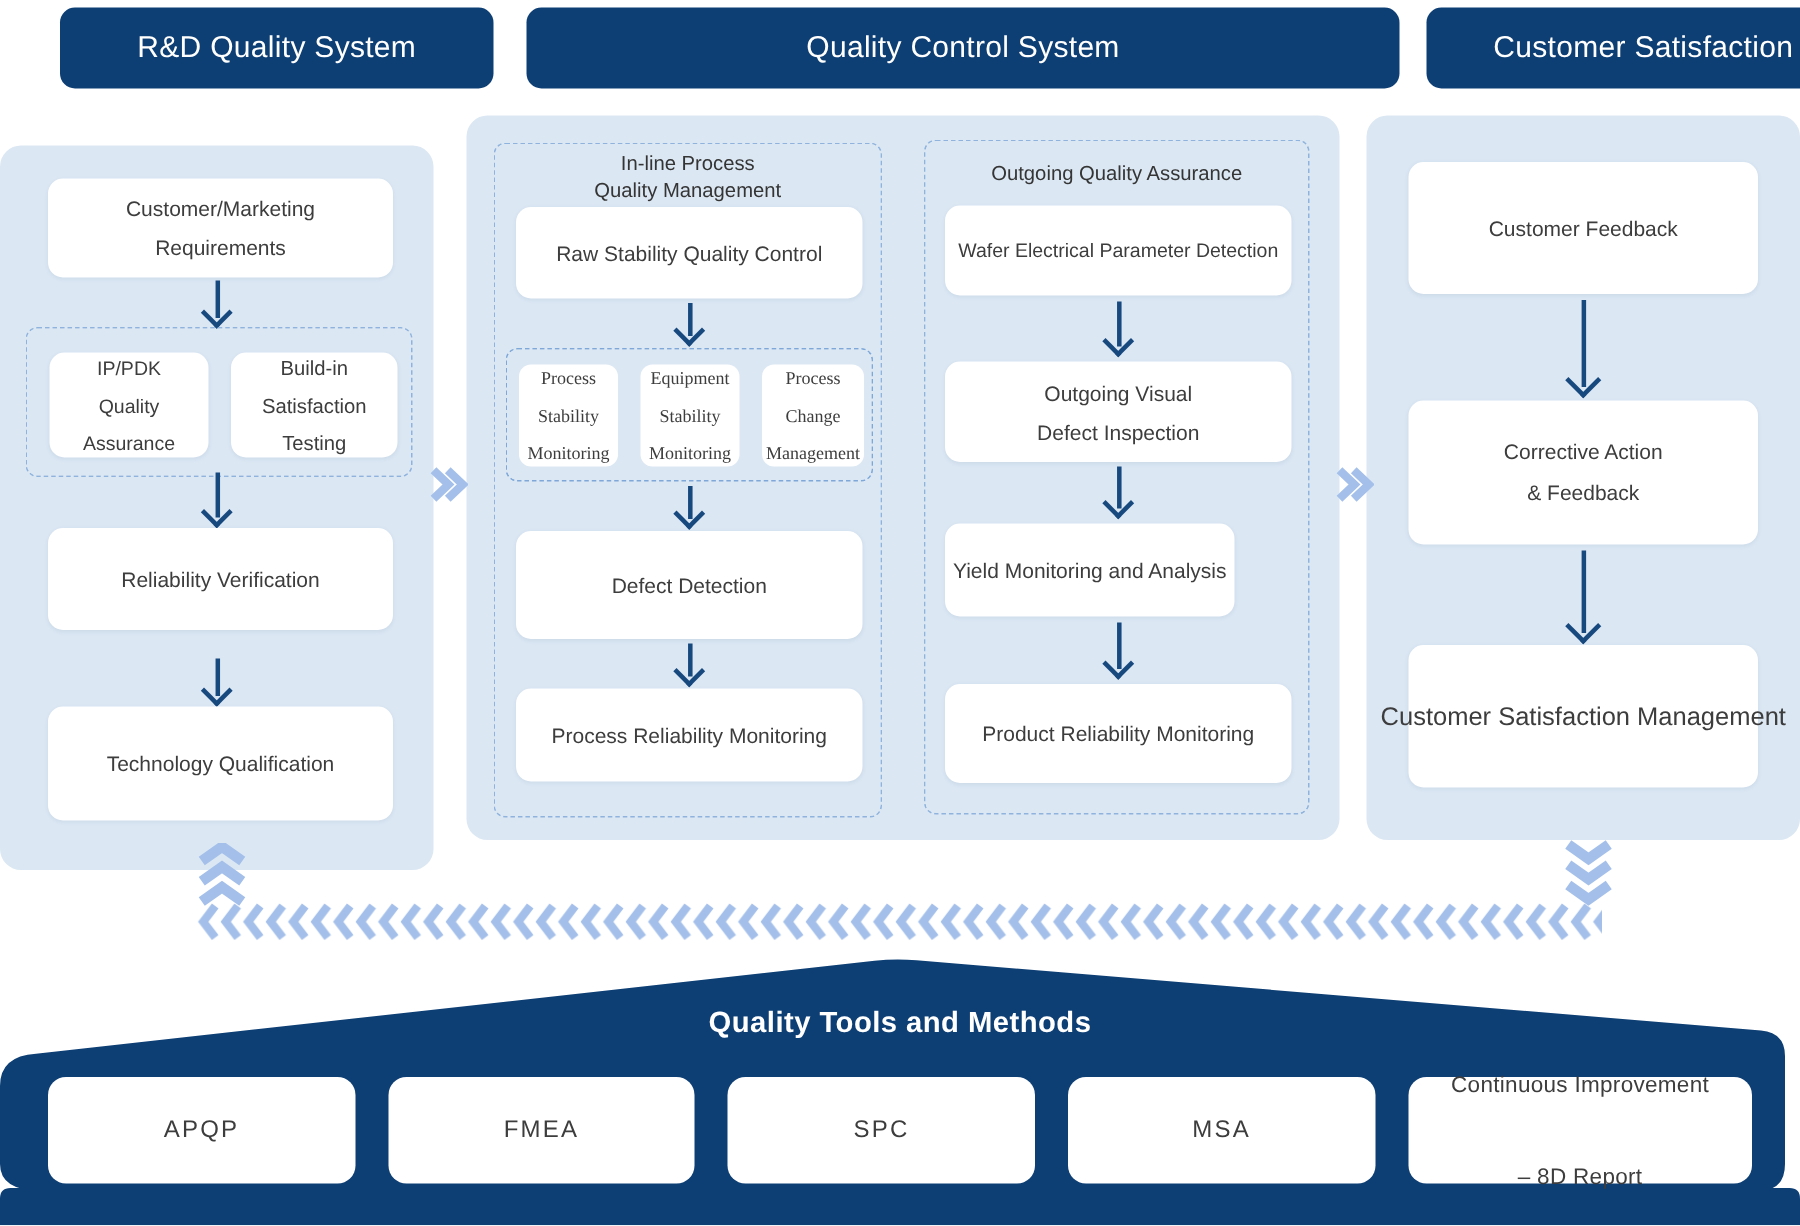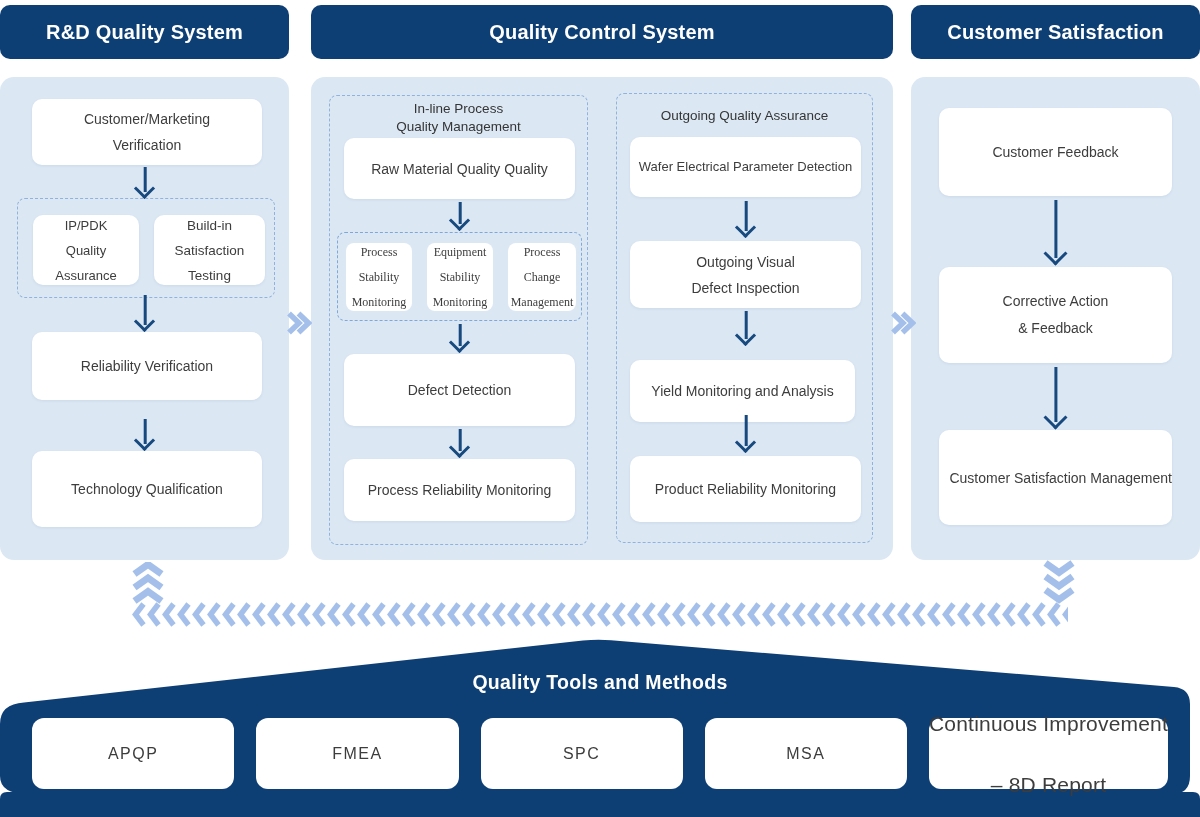--- a/index.html
+++ b/index.html
@@ -11,21 +11,21 @@
     --dash-inner:#7fa8d9;
     --txt:#3d3d3d;
   }
   *{margin:0;padding:0;box-sizing:border-box;}
   html,body{background:#fff;}
   body{font-family:"Liberation Sans","DejaVu Sans",sans-serif;color:var(--txt);}
   #stage{position:relative;width:1200px;height:817px;background:#ffffff;overflow:hidden;}
 
   
   .hdr{position:absolute;top:5px;height:54px;background:var(--navy);border-radius:10px;
-       display:flex;align-items:center;justify-content:center;color:#fff;font-weight:700;font-size:20px;letter-spacing:.2px;}
+       display:flex;align-items:center;justify-content:center;color:#fff;font-weight:400;font-size:20px;letter-spacing:.2px;margin-left:40px;}
 
   
   .panel{position:absolute;top:77px;height:483px;background:var(--panel);border-radius:14px;}
 
   
   .wbox{position:absolute;background:#fff;border-radius:10px;box-shadow:0 1px 3px rgba(20,60,110,.08);
         display:flex;flex-direction:column;align-items:center;justify-content:center;
         text-align:center;font-size:14px;color:var(--txt);}
   .wbox .l{line-height:26px;white-space:nowrap;}
 
@@ -41,21 +41,21 @@
               border-left:3px solid var(--arrow);border-bottom:3px solid var(--arrow);transform:rotate(-45deg);}
   .arr.big::before{width:3.2px;}
   .arr.big::after{width:14px;height:14px;border-left-width:3.6px;border-bottom-width:3.6px;left:calc(50% - 9.5px);}
 
   
   .tools-title{position:absolute;left:0;top:671px;width:1200px;text-align:center;color:#fff;
                font-weight:700;font-size:19.5px;letter-spacing:.3px;}
   .tools-row{position:absolute;left:32px;top:718px;width:1136px;height:71px;display:flex;gap:22px;}
   .tool{flex:1;background:#fff;border-radius:12px;display:flex;flex-direction:column;align-items:center;justify-content:center;
         font-size:16px;letter-spacing:1.5px;color:#3d3d3d;}
-  .tool.wide{flex:1.12;font-size:21px;letter-spacing:.2px;gap:36px;}
+  .tool.wide{flex:1.12;font-size:15px;letter-spacing:.2px;gap:36px;}
   .tool .l{line-height:25px;white-space:nowrap;}
 
   .mini{position:absolute;top:10px;height:68px;background:#fff;border-radius:8px;
         display:flex;flex-direction:column;align-items:center;justify-content:center;font-size:12px;font-family:Liberation Serif, serif;}
   .mini .l{line-height:25px;white-space:nowrap;}
 
   svg{display:block;}
   .abs{position:absolute;}
   .nowrap{white-space:nowrap;}
 </style>
@@ -67,24 +67,24 @@
   <div class="hdr" style="left:0;width:289px;">
     <span>R&amp;D Quality System</span>
   </div>
   <div class="hdr" style="left:311px;width:582px;">
     <span>Quality Control System</span>
   </div>
   <div class="hdr" style="left:911px;width:289px;">
     <span>Customer Satisfaction</span>
   </div>
 
-  <div class="panel" style="left:0;width:289px;">
+  <div class="panel" style="left:0;width:289px;margin-top:20px;">
     <div class="wbox" style="left:32px;top:22px;width:230px;height:66px;">
       <div class="l">Customer/Marketing</div>
-      <div class="l">Verification</div>
+      <div class="l">Requirements</div>
     </div>
     <div class="arr" style="left:136px;top:90px;height:31px;"></div>
 
     <div class="dashed" style="left:17px;top:121px;width:258px;height:100px;">
       <div class="wbox" style="left:15px;top:16px;width:106px;height:70px;font-size:13px;">
         <div class="l" style="line-height:25px;">IP/PDK</div>
         <div class="l" style="line-height:25px;">Quality</div>
         <div class="l" style="line-height:25px;">Assurance</div>
       </div>
       <div class="wbox" style="left:136px;top:16px;width:111px;height:70px;font-size:13.5px;">
@@ -106,21 +106,21 @@
   </div>
 
   <div class="panel" style="left:311px;width:582px;">
 
     <div class="dashed" style="left:18px;top:18px;width:259px;height:450px;">
       <div class="subtitle" style="top:4px;">
         <div>In-line Process</div>
         <div>Quality Management</div>
       </div>
       <div class="wbox" style="left:14px;top:42px;width:231px;height:61px;">
-        <div class="l nowrap">Raw Material Quality Quality</div>
+        <div class="l nowrap">Raw Stability Quality Control</div>
       </div>
       <div class="arr" style="left:121px;top:106px;height:28px;"></div>
 
       <div class="dashed inner" style="left:7px;top:136px;width:245px;height:89px;">
         <div class="mini" style="left:8px;width:66px;">
           <div class="l">Process</div>
           <div class="l">Stability</div>
           <div class="l">Monitoring</div>
         </div>
         <div class="mini" style="left:89px;width:66px;">
@@ -154,21 +154,21 @@
         <div class="l nowrap">Wafer Electrical Parameter Detection</div>
       </div>
       <div class="arr" style="left:120px;top:107px;height:36px;"></div>
 
       <div class="wbox" style="left:13px;top:147px;width:231px;height:67px;">
         <div class="l">Outgoing Visual</div>
         <div class="l">Defect Inspection</div>
       </div>
       <div class="arr" style="left:120px;top:217px;height:34px;"></div>
 
-      <div class="wbox" style="left:13px;top:266px;width:225px;height:62px;">
+      <div class="wbox" style="left:13px;top:255px;width:193px;height:62px;">
         <div class="l nowrap">Yield Monitoring and Analysis</div>
       </div>
       <div class="arr" style="left:120px;top:321px;height:37px;"></div>
 
       <div class="wbox" style="left:13px;top:362px;width:231px;height:66px;">
         <div class="l nowrap">Product Reliability Monitoring</div>
       </div>
     </div>
   </div>
 
@@ -177,21 +177,21 @@
       <div class="l nowrap">Customer Feedback</div>
     </div>
     <div class="arr big" style="left:136px;top:123px;height:64px;"></div>
 
     <div class="wbox" style="left:28px;top:190px;width:233px;height:96px;">
       <div class="l" style="line-height:27px;">Corrective Action</div>
       <div class="l" style="line-height:27px;">&amp; Feedback</div>
     </div>
     <div class="arr big" style="left:136px;top:290px;height:61px;"></div>
 
-    <div class="wbox" style="left:28px;top:353px;width:233px;height:95px;font-size:14px;align-items:flex-end;">
+    <div class="wbox" style="left:28px;top:353px;width:233px;height:95px;font-size:17px;">
       <div class="l nowrap">Customer Satisfaction Management</div>
     </div>
   </div>
 
   <svg class="abs" style="left:286px;top:311px;" width="26" height="24" viewBox="0 0 26 24">
     <path d="M3 2.5 L13 12 L3 21.5" fill="none" stroke="#a4c0ea" stroke-width="5.5"></path>
     <path d="M12.5 2.5 L22.5 12 L12.5 21.5" fill="none" stroke="#a4c0ea" stroke-width="5.5"></path>
   </svg>
   <svg class="abs" style="left:890px;top:311px;" width="26" height="24" viewBox="0 0 26 24">
     <path d="M3 2.5 L13 12 L3 21.5" fill="none" stroke="#a4c0ea" stroke-width="5.5"></path>

